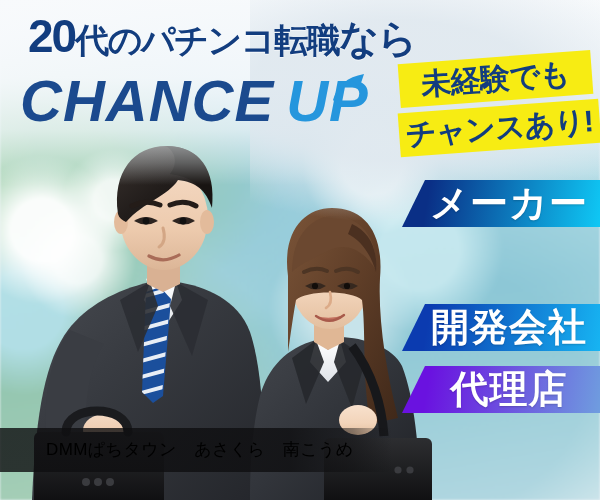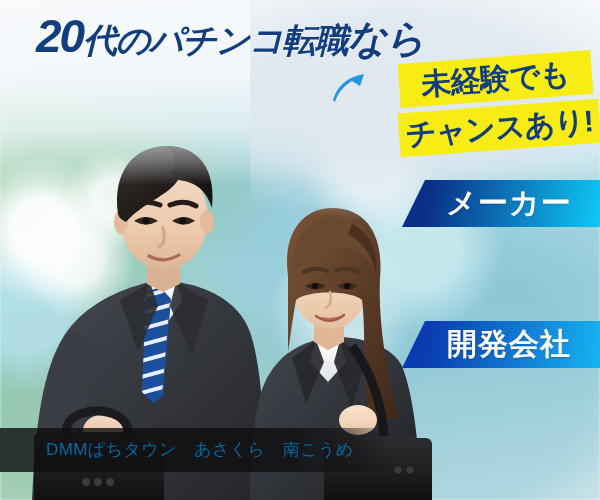--- a/index.html
+++ b/index.html
@@ -50,28 +50,27 @@
   .photo-haze2 {
     position:absolute; left:250px; top:-40px; width:420px; height:260px;
     background:radial-gradient(ellipse at 35% 50%, rgba(222,231,238,.85) 0 38%, rgba(222,231,238,0) 72%);
   }
 
   
   .people { position:absolute; left:0; top:0; width:600px; height:500px; }
 
   
   .headline {
-    position:absolute; left:36px; top:13px;
+    position:absolute; left:28px; top:13px;
     font-size:39px; line-height:1;
     font-weight:bold;
     color:#123d7f;
     letter-spacing:-1.5px;
     white-space:nowrap;
     text-shadow:0 1px 0 rgba(255,255,255,.6);
-    font-style:italic;
   }
   .headline .num { font-size:46px; letter-spacing:-2px; }
   .headline .sm  { font-size:34px; }
 
   .logo {
     position:absolute; left:20px; top:72px;
     font-size:58px; line-height:1;
     font-weight:bold; font-style:italic;
     color:#1b4a8e;
     letter-spacing:1px;
@@ -108,45 +107,45 @@
     position:absolute;
     right:0;
     height:47px;
     width:198px;
     clip-path:polygon(23px 0, 100% 0, 100% 100%, 0 100%);
     display:flex; align-items:center; justify-content:center;
   }
   .cat span {
     color:#fff;
     font-weight:bold;
-    font-size:30px;
+    font-size:38px;
     letter-spacing:1px;
     white-space:nowrap;
     text-shadow:0 1px 2px rgba(0,0,0,.18);
     transform:translateX(8px);
   }
   .cat0 { top:180px; }
   .cat1 { top:242px; }
-  .cat2 { top:304px;margin-top:17px; }
+  .cat2 { top:304px; }
   .cat3 { top:366px; }
   .cat4 { top:428px; }
 
   
   .credit-band {
     position:absolute; left:0; bottom:28px;
     width:392px; height:44px;
     background:linear-gradient(90deg,
       rgba(14,14,16,.80) 0%,
       rgba(14,14,16,.80) 74%,
       rgba(14,14,16,.45) 90%,
       rgba(14,14,16,0) 100%);
   }
   .credit-text {
     position:absolute; left:46px; bottom:39px;
-    color:#0369a1; font-size:17px; white-space:nowrap;
+    color:#000000; font-size:17px; white-space:nowrap;
     letter-spacing:.4px;
   }
 </style>
 </head>
 <body>
 
 <div id="banner">
 
   <div class="photo-bg"></div>
 
@@ -296,34 +295,40 @@
     </g>
   </svg>
 
   <div class="photo-haze"></div>
   <div class="photo-haze2"></div>
 
   <div class="headline" style="color: rgb(18, 61, 127);">
     <span class="num">20</span><span class="sm">代のパチンコ転職</span><span>なら</span>
   </div>
 
+  <div class="logo" style="color: rgb(27, 74, 142);">
+    <span>CHANCE</span><span class="up" style="color: rgb(37, 150, 221);">UP</span>
+  </div>
   <svg class="swoosh" viewBox="0 0 36 30">
     <path d="M2 27 C6 13 16 4 33 1 L29 13 L21 8 C13 13 7 19 4 29 Z" fill="#2596dd"></path>
   </svg>
 
   <div class="badge badge1" style="background: rgb(247, 236, 19); color: rgb(18, 61, 127);">
     <span>未経験でも</span>
   </div>
   <div class="badge badge2" style="background: rgb(247, 236, 19); color: rgb(18, 61, 127);">
     <span>チャンスあり!</span>
   </div>
 
   <div class="cat cat0" style="background: linear-gradient(100deg, rgb(10, 47, 134) 0%, rgb(10, 47, 134) 14%, rgb(15, 200, 245) 100%);">
     <span>メーカー</span>
   </div>
   <div class="cat cat2" style="background: linear-gradient(100deg, rgb(11, 59, 176) 0%, rgb(11, 59, 176) 14%, rgb(23, 180, 242) 100%);">
     <span>開発会社</span>
   </div>
+  <div class="cat cat3" style="background: linear-gradient(100deg, rgb(106, 18, 224) 0%, rgb(106, 18, 224) 14%, rgb(111, 157, 223) 100%);">
+    <span>代理店</span>
+  </div>
 
   <div class="credit-band"></div>
   <div class="credit-text">DMMぱちタウン　あさくら　南こうめ</div>
 
 </div>
 
 </body></html>

